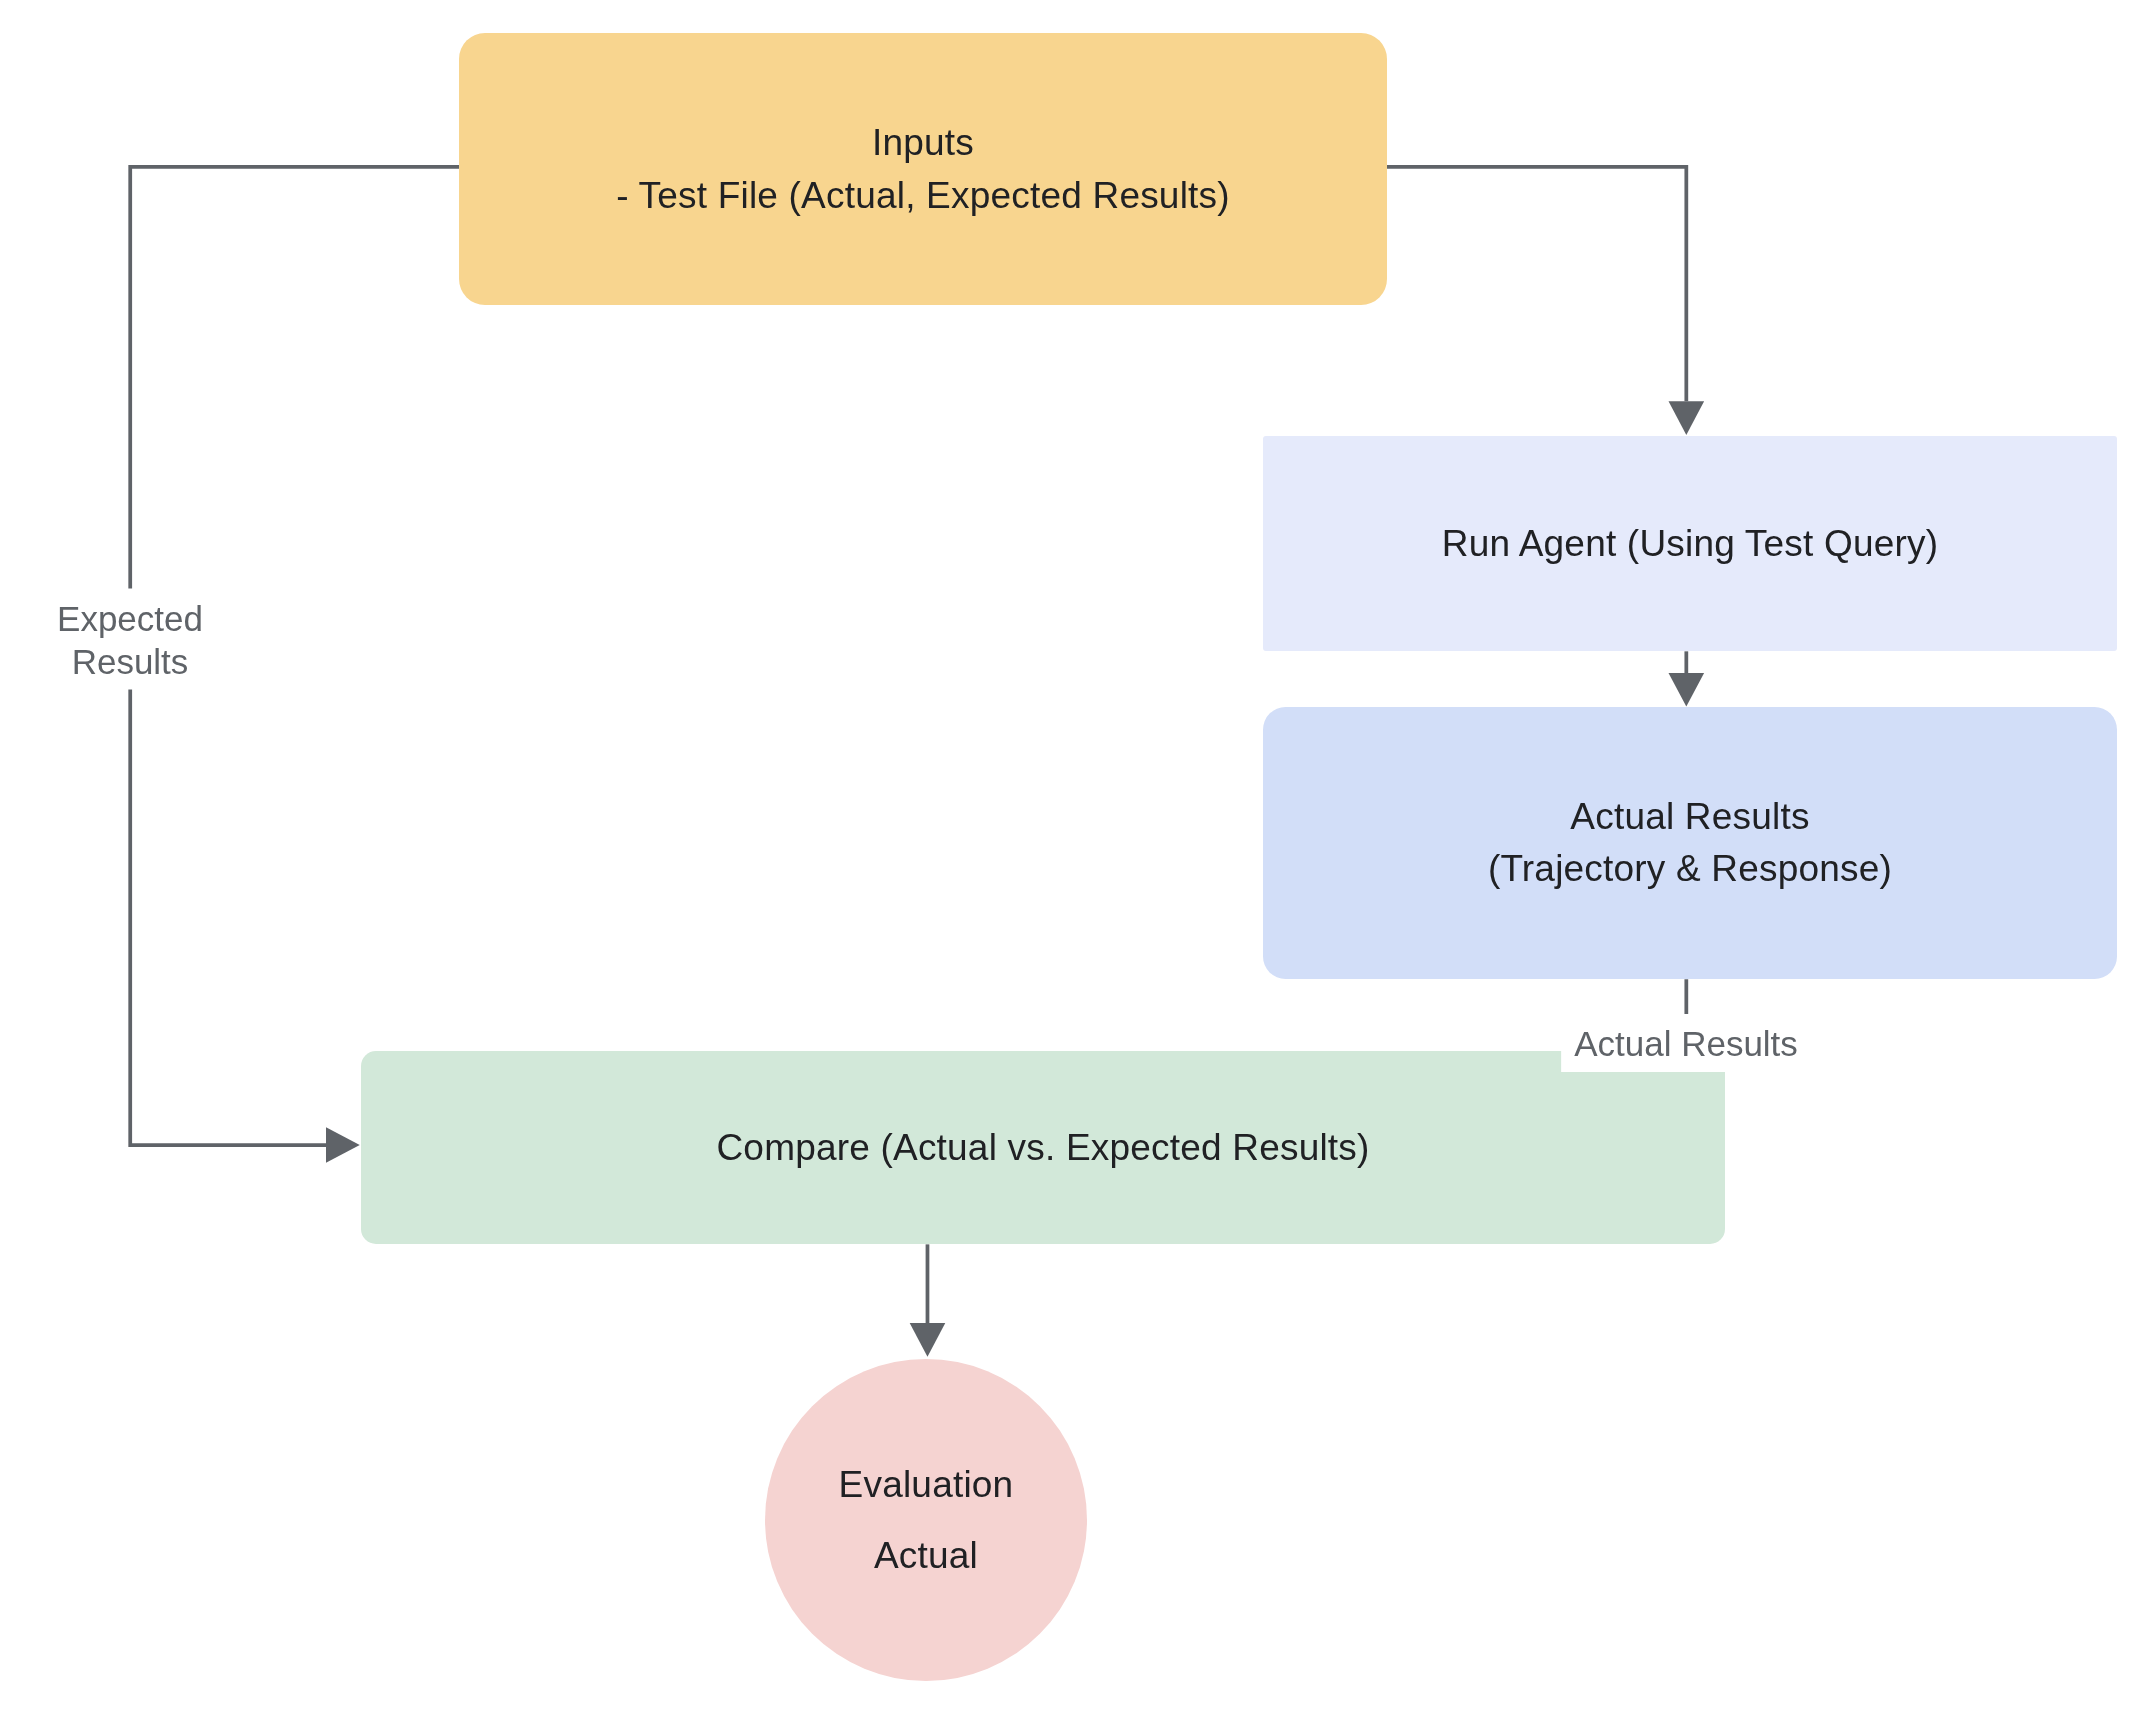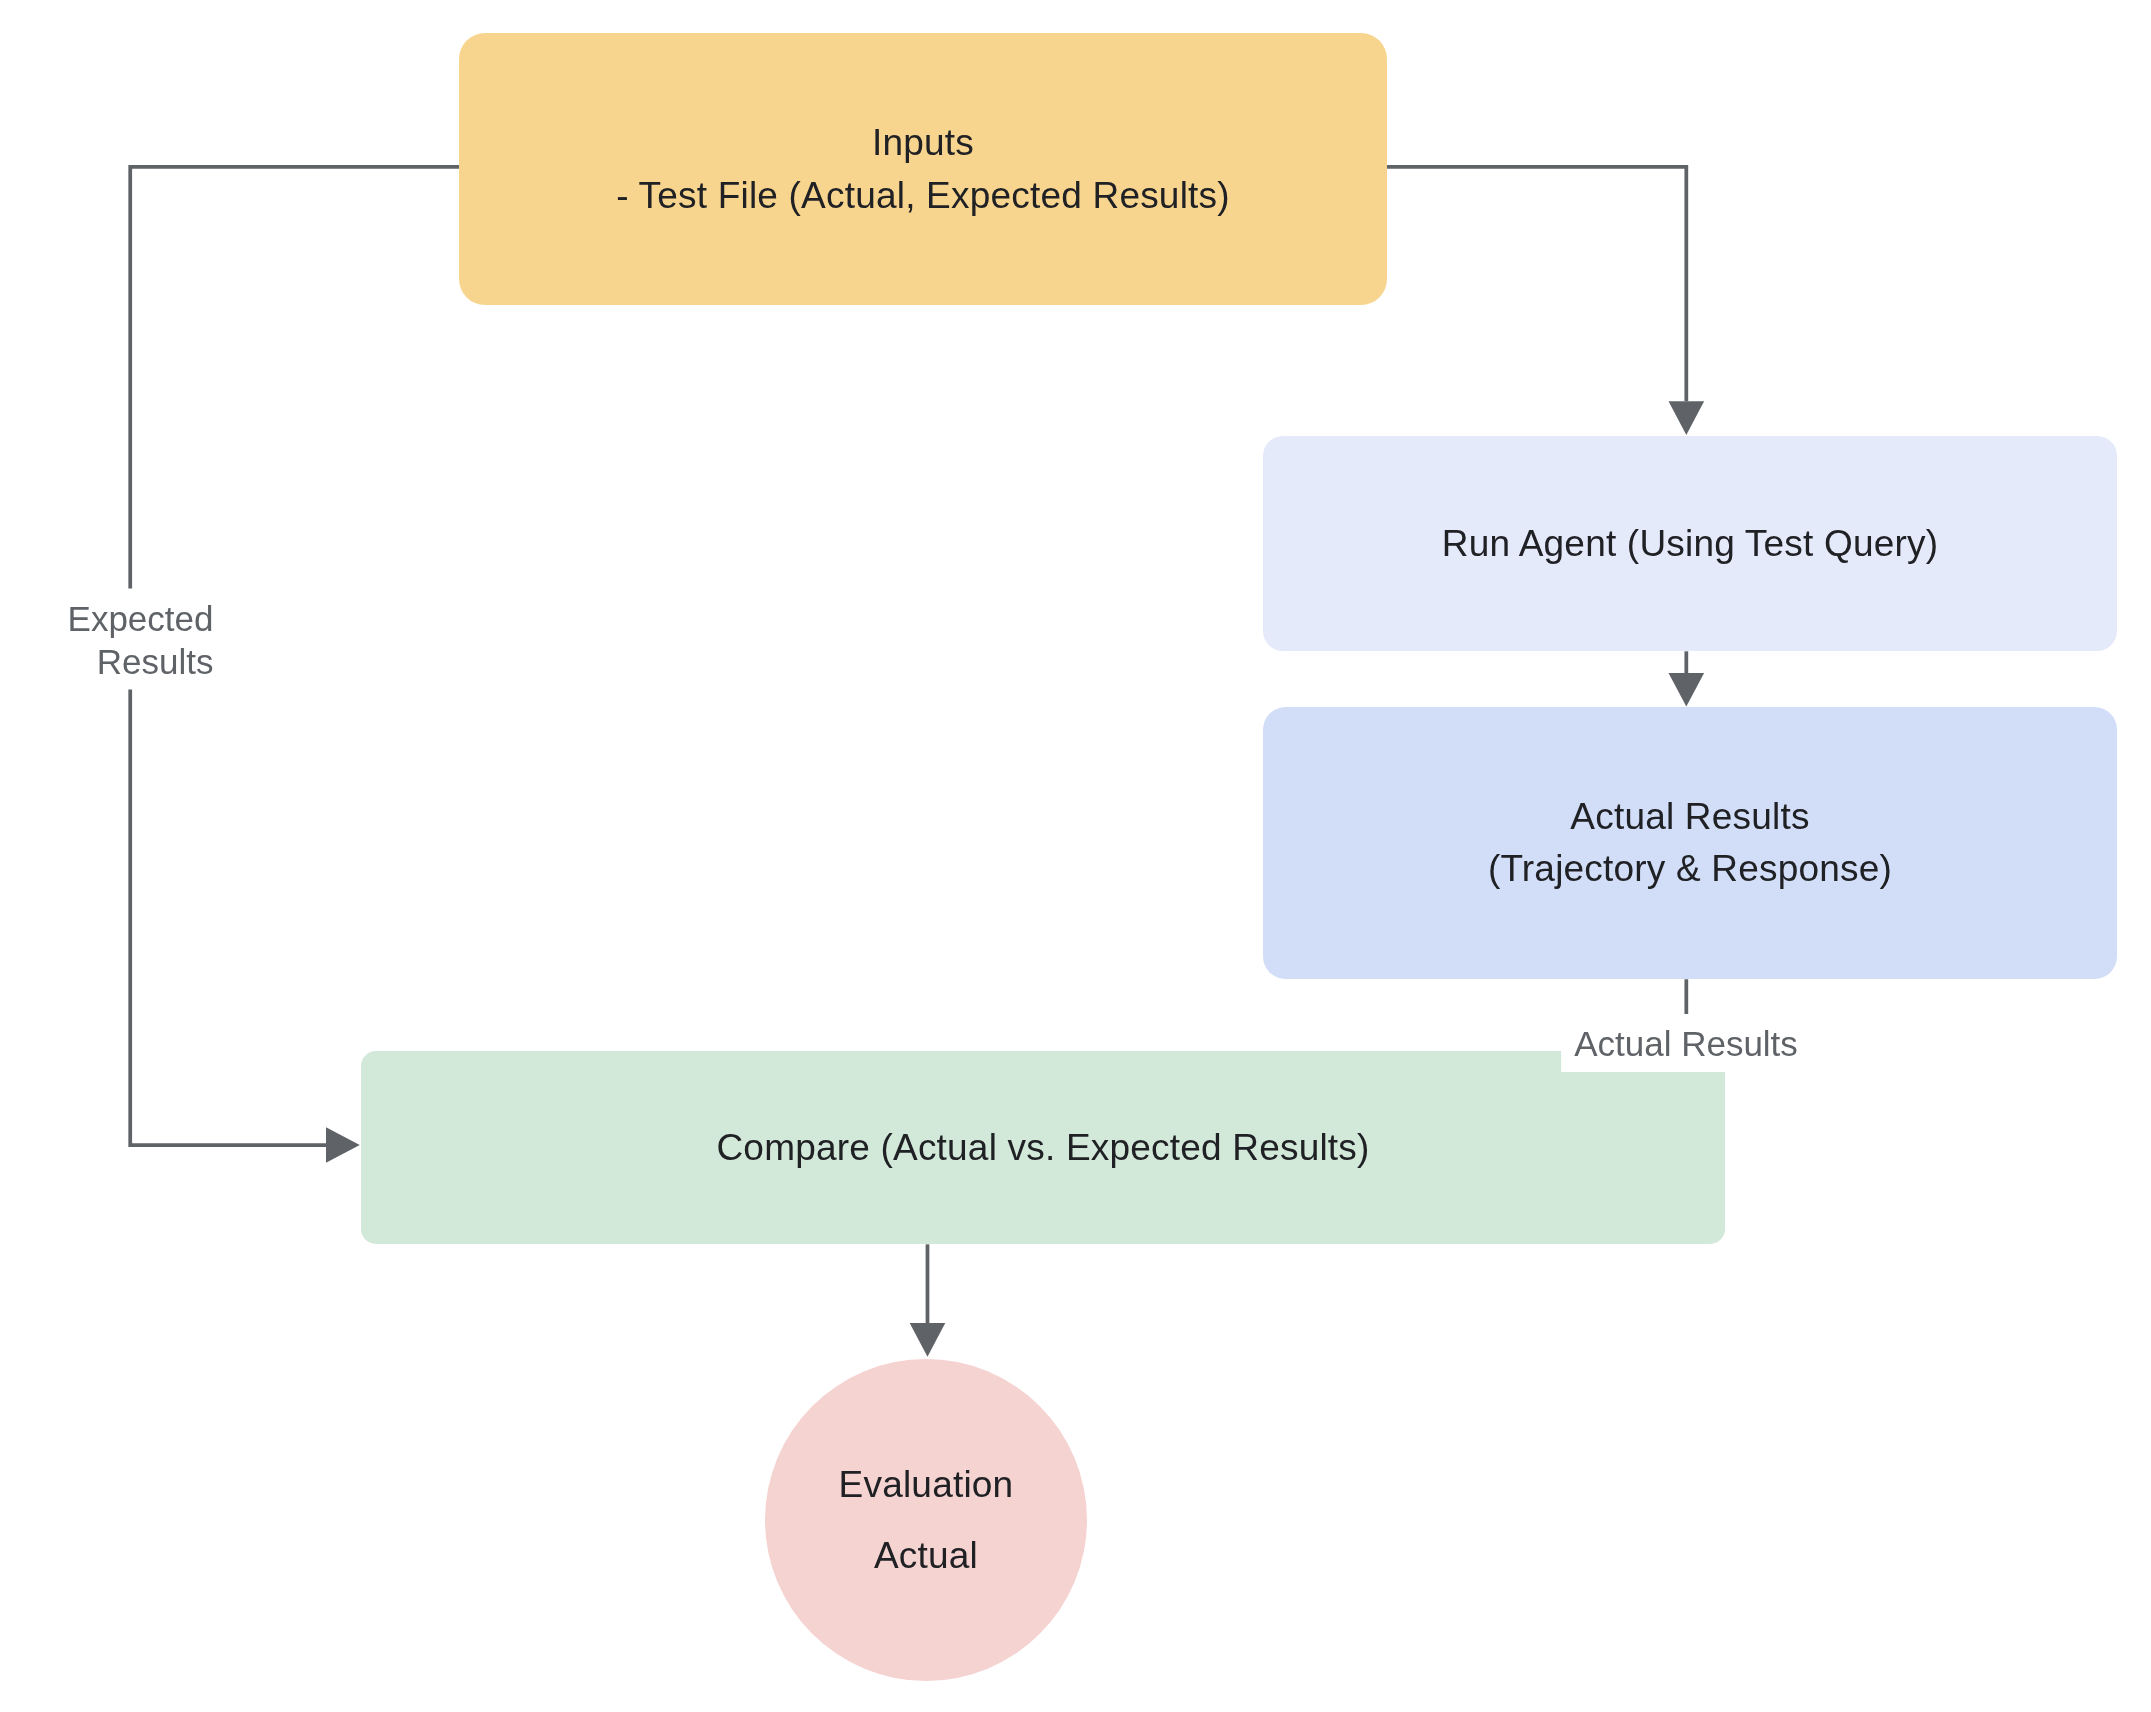--- a/index.html
+++ b/index.html
@@ -39,21 +39,21 @@
     letter-spacing: 0.2px;
   }
   .node-inputs {
     left: 459px; top: 33px;
     width: 928px; height: 272px;
     border-radius: 26px;
   }
   .node-run-agent {
     left: 1263px; top: 436px;
     width: 854px; height: 215px;
-    border-radius: 20px;
+    border-radius: 3px;
   }
   .node-actual-results {
     left: 1263px; top: 707px;
     width: 854px; height: 272px;
     border-radius: 22.5px;
     line-height: 52px;
   }
   .node-compare {
     left: 361px; top: 1051px;
     width: 1364px; height: 193px;
@@ -64,21 +64,21 @@
     width: 322px; height: 322px;
     border-radius: 50%;
     line-height: 49px;
   }
   .edge-label {
     position: absolute;
     transform: translate(-50%, -50%);
     background: #ffffff;
     font-size: 35px;
     line-height: 43px;
-    text-align: right;
+    text-align: center;
   }
   .edge-label-expected {
     left: 130px; top: 639px;
     width: 167px;
     padding: 7.5px 1.9px;
   }
   .edge-label-actual {
     left: 1686px; top: 1043px;
     white-space: nowrap;
     padding: 7.5px 13px;

